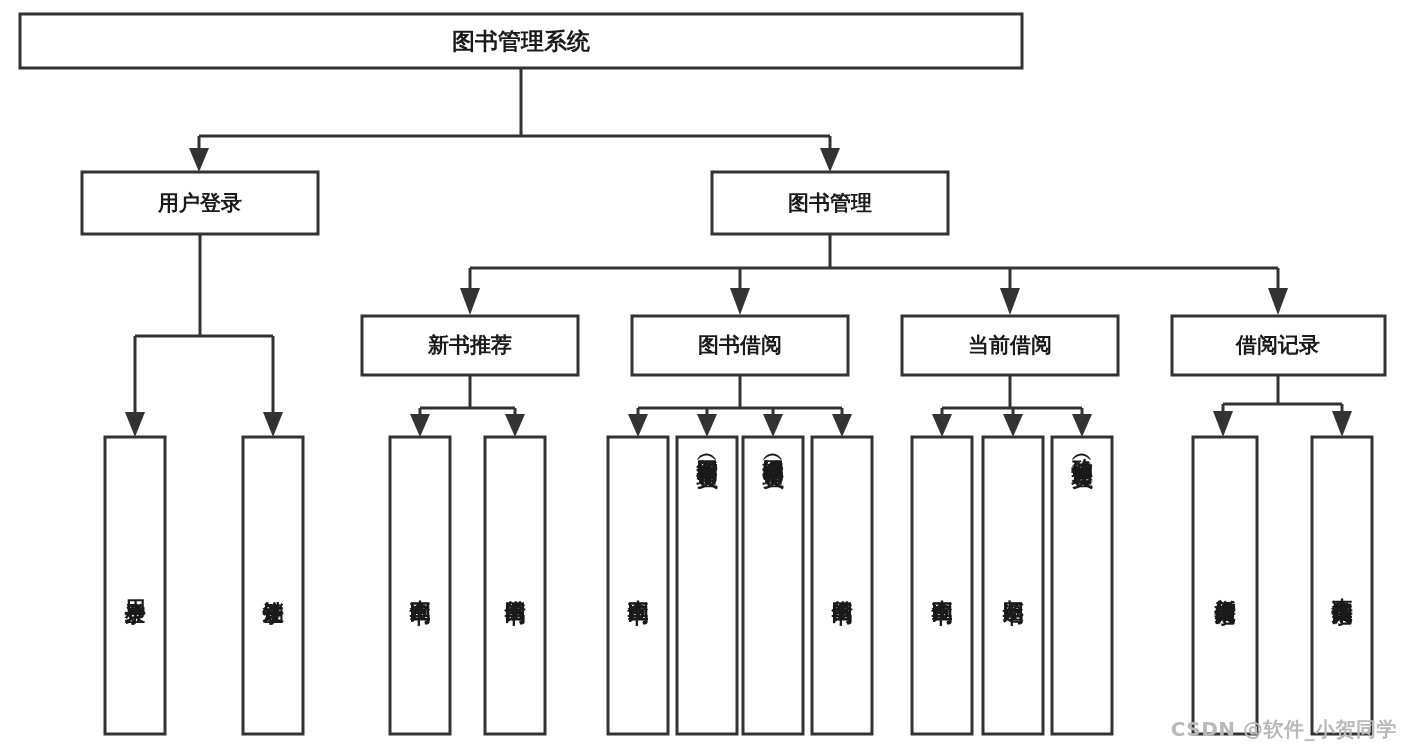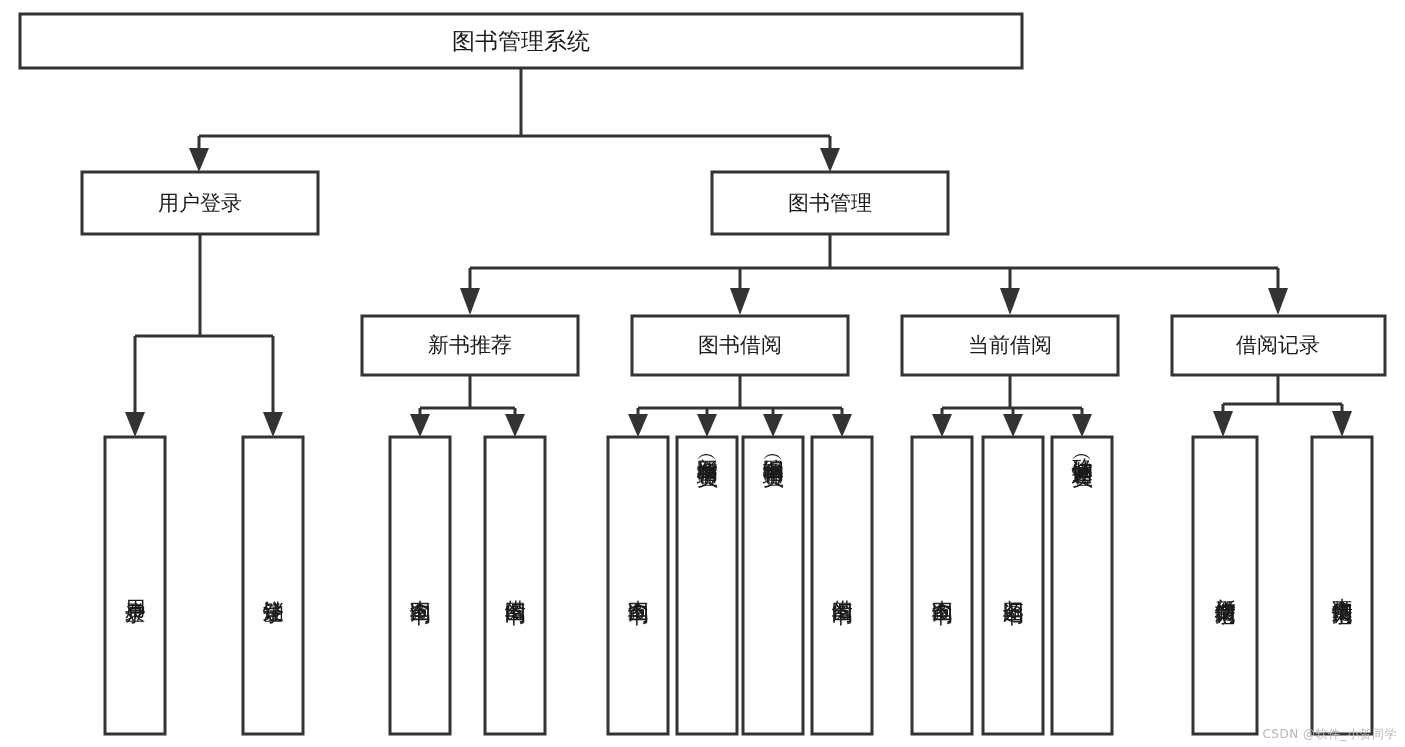--- a/index.html
+++ b/index.html
@@ -12,20 +12,21 @@
     height: 747px;
     font-family: "DejaVu Sans", "Liberation Sans", sans-serif;
     overflow: hidden;
     position: relative;
   }
   #diagram-root {
     position: relative;
     width: 1405px;
     height: 747px;
     background: #ffffff;
+    font-weight: bold;
   }
   svg#flow-svg {
     position: absolute;
     left: 0;
     top: 0;
     width: 1405px;
     height: 747px;
     display: block;
   }
   .node-box {
@@ -69,21 +70,21 @@
     text-align: center;
   }
   .title-label {
     font-size: 23px;
   }
   #watermark {
     position: absolute;
     right: 8px;
     bottom: 4px;
     font-family: "DejaVu Sans", "Liberation Sans", sans-serif;
-    font-size: 12px;
+    font-size: 20px;
     color: #b9b9b9;
     letter-spacing: 0.5px;
     white-space: nowrap;
   }
 </style>
 </head>
 <body>
 
 <div id="diagram-root">
 

